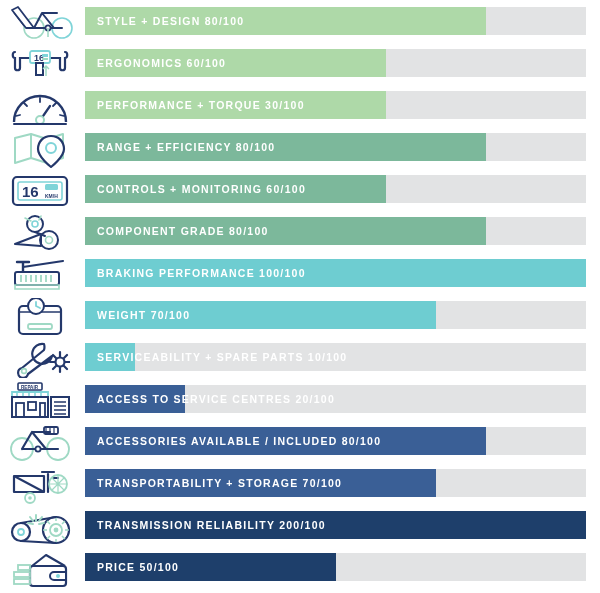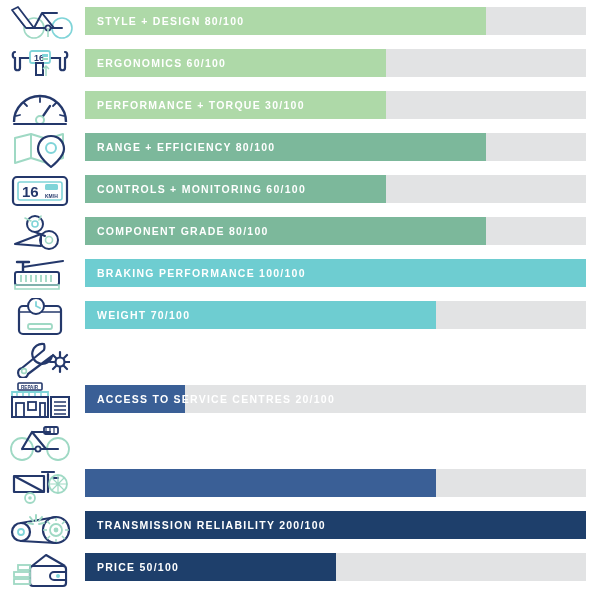--- a/index.html
+++ b/index.html
@@ -199,20 +199,24 @@
     <div class="row" style="top: 336px;">
       <div class="icon-cell">
     <svg width="60" height="38" viewBox="0 0 60 38">
       <path d="M34 4 A10 10 0 1 0 42 16 L42 16 L18 34 A5 5 0 1 1 12 28 L34 10 A10 10 0 0 0 34 4 Z" fill="#fff" stroke="#24386b" stroke-width="2.2" stroke-linejoin="round"></path>
       <circle cx="14" cy="31" r="2.4" fill="none" stroke="#9fd9c4" stroke-width="1.6"></circle>
       <g stroke="#24386b" stroke-width="2.2" stroke-linecap="round">
         <path d="M50 12 L50 32 M40 22 L60 22 M43 15 L57 29 M57 15 L43 29"></path>
       </g>
       <circle cx="50" cy="22" r="4.5" fill="#fff" stroke="#24386b" stroke-width="2.2"></circle>
     </svg>
+      </div>
+      <div class="bar-track">
+        <div class="bar-fill" style="width: 50.1px; background: rgb(110, 205, 209);"></div>
+        <div class="bar-label">SERVICEABILITY + SPARE PARTS  10/100</div>
       </div>
     </div>
     <div class="row" style="top: 378px; padding-left: 44px;">
       <div class="icon-cell">
     <svg width="64" height="40" viewBox="0 0 64 40">
       <rect x="10" y="3" width="24" height="7" rx="1" fill="#fff" stroke="#24386b" stroke-width="1.6"></rect>
       <text x="13" y="8.6" font-family="Liberation Sans, sans-serif" font-size="4.6" font-weight="bold" fill="#24386b">REPAIR</text>
       <path d="M4 12 L40 12 L40 17 L4 17 Z" fill="none" stroke="#7fd4d8" stroke-width="1.8"></path>
       <path d="M9 12 L9 17 M15 12 L15 17 M21 12 L21 17 M27 12 L27 17 M33 12 L33 17" stroke="#7fd4d8" stroke-width="1.5"></path>
       <rect x="4" y="17" width="36" height="20" fill="none" stroke="#24386b" stroke-width="2"></rect>
@@ -232,35 +236,40 @@
       <div class="icon-cell">
     <svg width="64" height="38" viewBox="0 0 64 38">
       <circle cx="14" cy="25" r="11" fill="none" stroke="#9fd9c4" stroke-width="1.8"></circle>
       <circle cx="50" cy="25" r="11" fill="none" stroke="#9fd9c4" stroke-width="1.8"></circle>
       <path d="M14 25 L24 8 L38 25 L14 25 M24 8 L42 8 M38 25 L50 25" fill="none" stroke="#24386b" stroke-width="2.2" stroke-linejoin="round" stroke-linecap="round"></path>
       <circle cx="30" cy="25" r="2.6" fill="#fff" stroke="#24386b" stroke-width="1.8"></circle>
       <rect x="36" y="3" width="14" height="7" rx="1.5" fill="none" stroke="#24386b" stroke-width="1.8"></rect>
       <path d="M38 3 L38 10 M42 3 L42 10 M46 3 L46 10" stroke="#24386b" stroke-width="1.2"></path>
     </svg>
       </div>
+      <div class="bar-track">
+        <div class="bar-fill" style="width: 400.8px; background: rgb(58, 95, 150);"></div>
+        <div class="bar-label">ACCESSORIES AVAILABLE / INCLUDED  80/100</div>
+      </div>
     </div>
     <div class="row" style="top: 462px;">
       <div class="icon-cell">
     <svg width="64" height="36" viewBox="0 0 64 36">
       <path d="M6 8 L6 24 L36 24 L36 8 Z" fill="none" stroke="#24386b" stroke-width="2.2" stroke-linejoin="round"></path>
       <path d="M6 8 L36 24" stroke="#24386b" stroke-width="2"></path>
       <circle cx="22" cy="30" r="5" fill="none" stroke="#9fd9c4" stroke-width="1.8"></circle>
       <circle cx="22" cy="30" r="1.8" fill="#9fd9c4"></circle>
       <path d="M40 6 L40 24 M34 4 L46 4 M44 10 L50 10" stroke="#24386b" stroke-width="2.2" stroke-linecap="round"></path>
       <circle cx="50" cy="16" r="9" fill="none" stroke="#9fd9c4" stroke-width="1.8"></circle>
       <path d="M50 7 L50 25 M41 16 L59 16 M44 10 L56 22 M56 10 L44 22" stroke="#9fd9c4" stroke-width="1.2"></path>
     </svg>
       </div>
       <div class="bar-track">
         <div class="bar-fill" style="width: 350.7px; background: rgb(58, 95, 150);"></div>
+        <div class="bar-label">TRANSPORTABILITY + STORAGE  70/100</div>
       </div>
     </div>
     <div class="row" style="top: 504px;">
       <div class="icon-cell">
     <svg width="64" height="34" viewBox="0 0 64 34">
       <circle cx="13" cy="20" r="9" fill="none" stroke="#24386b" stroke-width="2.2"></circle>
       <circle cx="13" cy="20" r="3" fill="none" stroke="#7fd4d8" stroke-width="1.8"></circle>
       <circle cx="48" cy="18" r="13" fill="none" stroke="#24386b" stroke-width="2.2"></circle>
       <circle cx="48" cy="18" r="6" fill="none" stroke="#9fd9c4" stroke-width="1.8"></circle>
       <circle cx="48" cy="18" r="2.4" fill="#9fd9c4"></circle>

